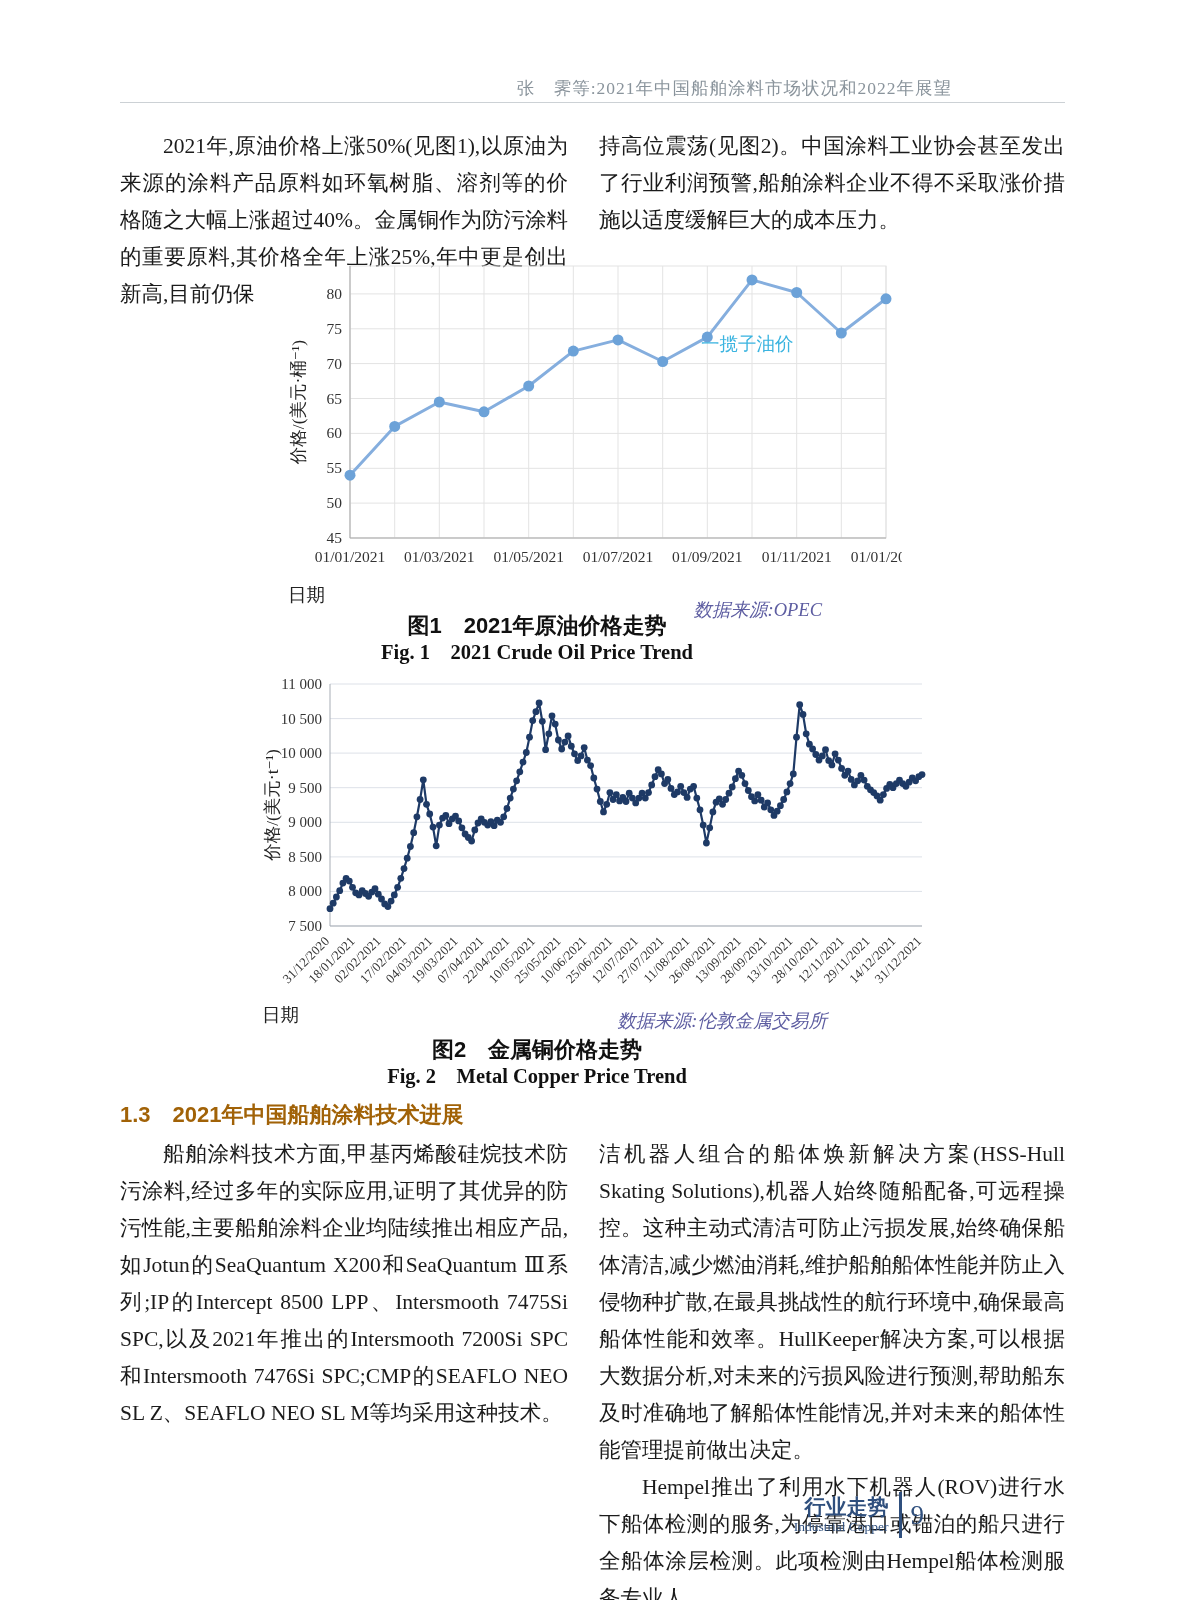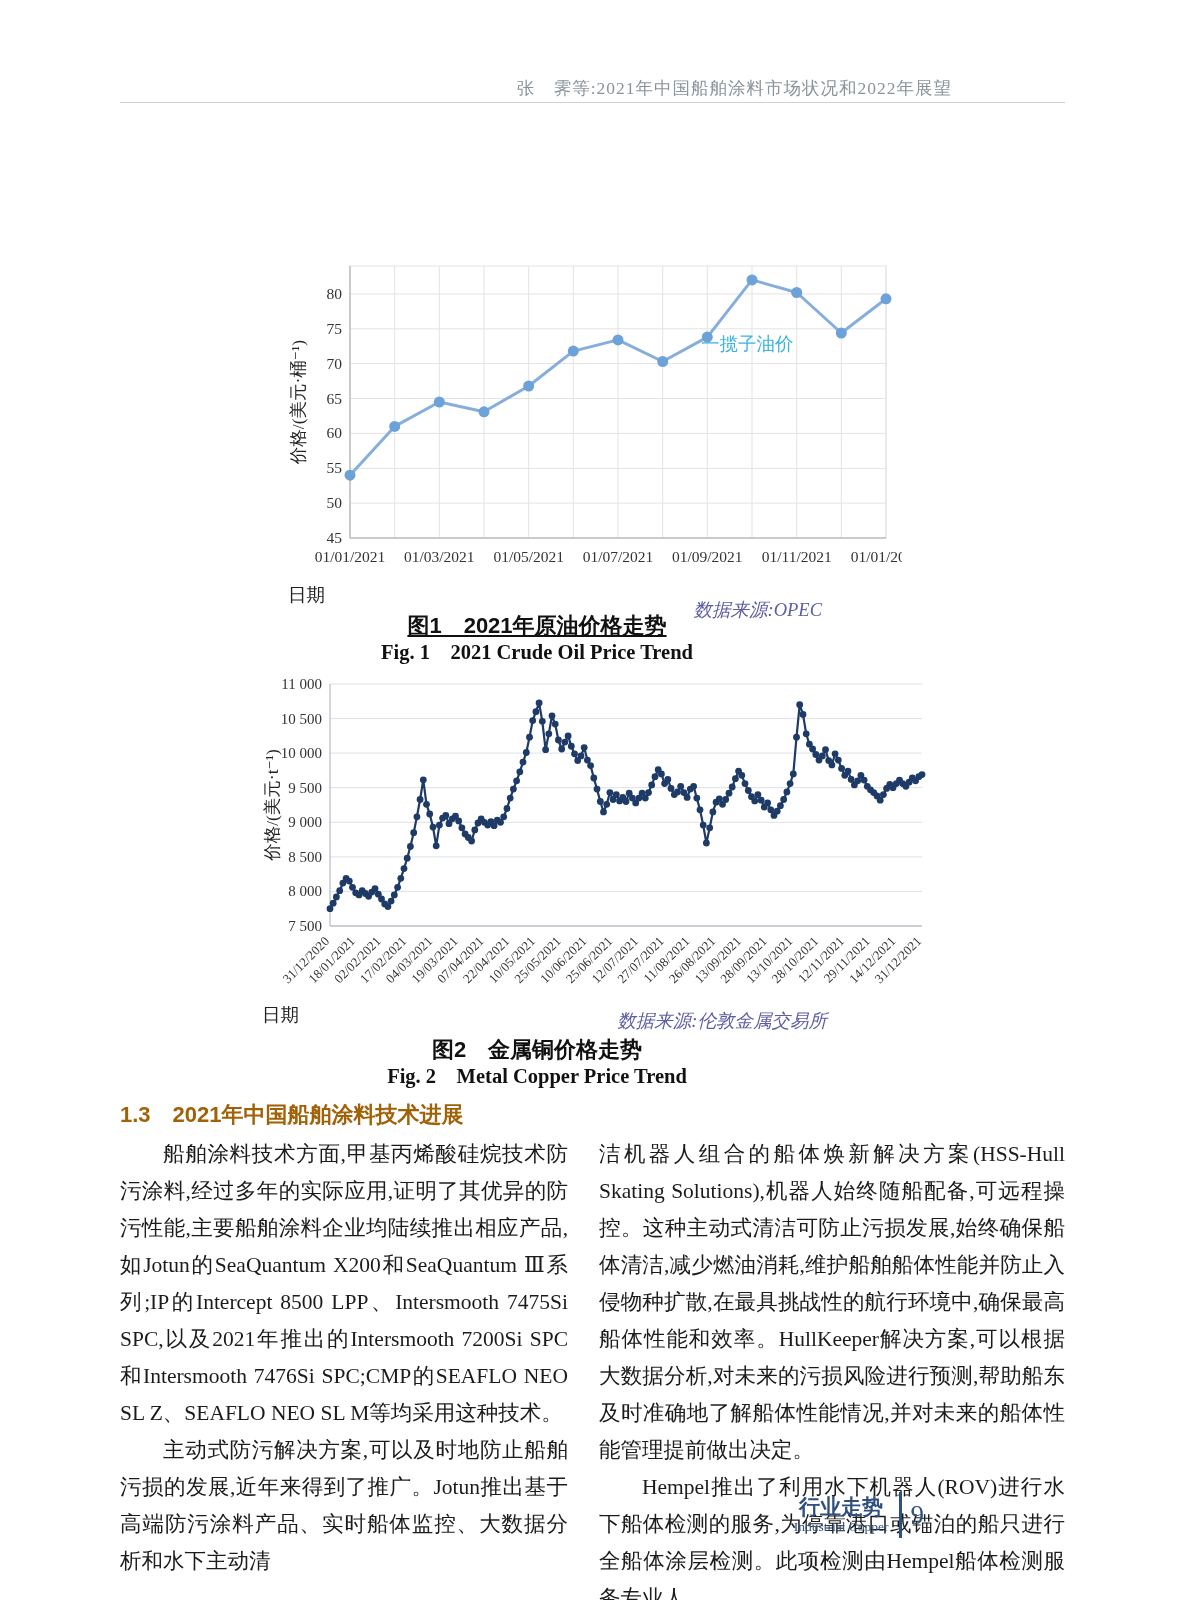--- a/index.html
+++ b/index.html
@@ -22,39 +22,47 @@
   svg text{font-family:"Liberation Serif","DejaVu Serif",serif;}
   .xlabel{position:absolute;font-size:18.5px;color:#222;}
   .xlabel1{top:582px;left:288px;width:614px;}
   .xlabel2{top:1002px;left:262px;width:672px;}
   .source{position:absolute;font-style:italic;font-size:18.5px;color:#5d5da1;}
   .source1{top:597px;right:252px;}
   .source2{top:1008px;right:247px;margin-left:40px;}
   .cap{position:absolute;left:0;width:100%;text-align:center;font-weight:bold;color:#111;}
   .cap-zh{font-family:"Liberation Sans","DejaVu Sans",sans-serif;font-size:22px;}
   .cap-en{font-family:"Liberation Serif","DejaVu Serif",serif;font-size:20.5px;}
-  .cap1-zh{top:611px;text-decoration:underline;}
+  .cap1-zh{top:611px;}
   .cap1-en{top:638px;text-align:center;}
   .cap2-zh{top:1035px;}
   .cap2-en{top:1062px;}
   .footer{position:absolute;top:1492px;right:150px;display:flex;align-items:center;color:#2f4f7d;}
   .footer .f-txt{text-align:right;margin-right:10px;}
-  .footer .f-zh{font-family:"Liberation Sans","DejaVu Sans",sans-serif;font-weight:bold;font-size:21px;line-height:24px;text-align:center;}
+  .footer .f-zh{font-family:"Liberation Sans","DejaVu Sans",sans-serif;font-weight:bold;font-size:21px;line-height:24px;}
   .footer .f-en{font-size:13.5px;line-height:16px;}
   .footer .f-bar{width:3px;height:46px;background:#2f4f7d;margin-right:9px;}
   .footer .f-num{font-size:27px;}
 </style>
 </head>
 <body>
 
 <div class="page">
 
   <div class="running-head">张　霁等:2021年中国船舶涂料市场状况和2022年展望</div>
   <div class="head-rule"></div>
 
+  <div class="two-col intro-row body-text">
+    <div class="col-l">
+      <p class="indent">2021年,原油价格上涨50%(见图1),以原油为来源的涂料产品原料如环氧树脂、溶剂等的价格随之大幅上涨超过40%。金属铜作为防污涂料的重要原料,其价格全年上涨25%,年中更是创出新高,目前仍保</p>
+    </div>
+    <div class="col-r">
+      <p>持高位震荡(见图2)。中国涂料工业协会甚至发出了行业利润预警,船舶涂料企业不得不采取涨价措施以适度缓解巨大的成本压力。</p>
+    </div>
+  </div>
 
   <svg id="chart1" class="chart-svg" width="614" height="330">
       <rect x="62" y="14" width="536" height="272" fill="none" stroke="#e3e3e3"></rect>
       <line x1="62" y1="286" x2="598" y2="286" stroke="#e3e3e3" stroke-width="1"></line>
       <text x="54" y="291" text-anchor="end" font-size="15.5" fill="#333">45</text>
       <line x1="62" y1="251.1" x2="598" y2="251.1" stroke="#e3e3e3" stroke-width="1"></line>
       <text x="54" y="256.1" text-anchor="end" font-size="15.5" fill="#333">50</text>
       <line x1="62" y1="216.3" x2="598" y2="216.3" stroke="#e3e3e3" stroke-width="1"></line>
       <text x="54" y="221.3" text-anchor="end" font-size="15.5" fill="#333">55</text>
       <line x1="62" y1="181.4" x2="598" y2="181.4" stroke="#e3e3e3" stroke-width="1"></line>
@@ -345,21 +353,20 @@
   <div class="xlabel xlabel2">日期</div>
   <div class="source source2">数据来源:伦敦金属交易所</div>
   <div class="cap cap-zh cap2-zh">图2　金属铜价格走势</div>
   <div class="cap cap-en cap2-en">Fig. 2　Metal Copper Price Trend</div>
 
   <div class="sec-heading">1.3　2021年中国船舶涂料技术进展</div>
 
   <div class="two-col section-row body-text">
     <div class="col-l">
       <p class="indent">船舶涂料技术方面,甲基丙烯酸硅烷技术防污涂料,经过多年的实际应用,证明了其优异的防污性能,主要船舶涂料企业均陆续推出相应产品,如Jotun的SeaQuantum X200和SeaQuantum Ⅲ系列;IP的Intercept 8500 LPP、Intersmooth 7475Si SPC,以及2021年推出的Intersmooth 7200Si SPC和Intersmooth 7476Si SPC;CMP的SEAFLO NEO SL Z、SEAFLO NEO SL M等均采用这种技术。</p>
-      <p class="indent">主动式防污解决方案,可以及时地防止船舶污损的发展,近年来得到了推广。Jotun推出基于高端防污涂料产品、实时船体监控、大数据分析和水下主动清</p>
     </div>
     <div class="col-r">
       <p>洁机器人组合的船体焕新解决方案(HSS-Hull Skating Solutions),机器人始终随船配备,可远程操控。这种主动式清洁可防止污损发展,始终确保船体清洁,减少燃油消耗,维护船舶船体性能并防止入侵物种扩散,在最具挑战性的航行环境中,确保最高船体性能和效率。HullKeeper解决方案,可以根据大数据分析,对未来的污损风险进行预测,帮助船东及时准确地了解船体性能情况,并对未来的船体性能管理提前做出决定。</p>
       <p class="indent">Hempel推出了利用水下机器人(ROV)进行水下船体检测的服务,为停靠港口或锚泊的船只进行全船体涂层检测。此项检测由Hempel船体检测服务专业人</p>
     </div>
   </div>
 
   <div class="footer">
     <div class="f-txt">
       <div class="f-zh">行业走势</div>

